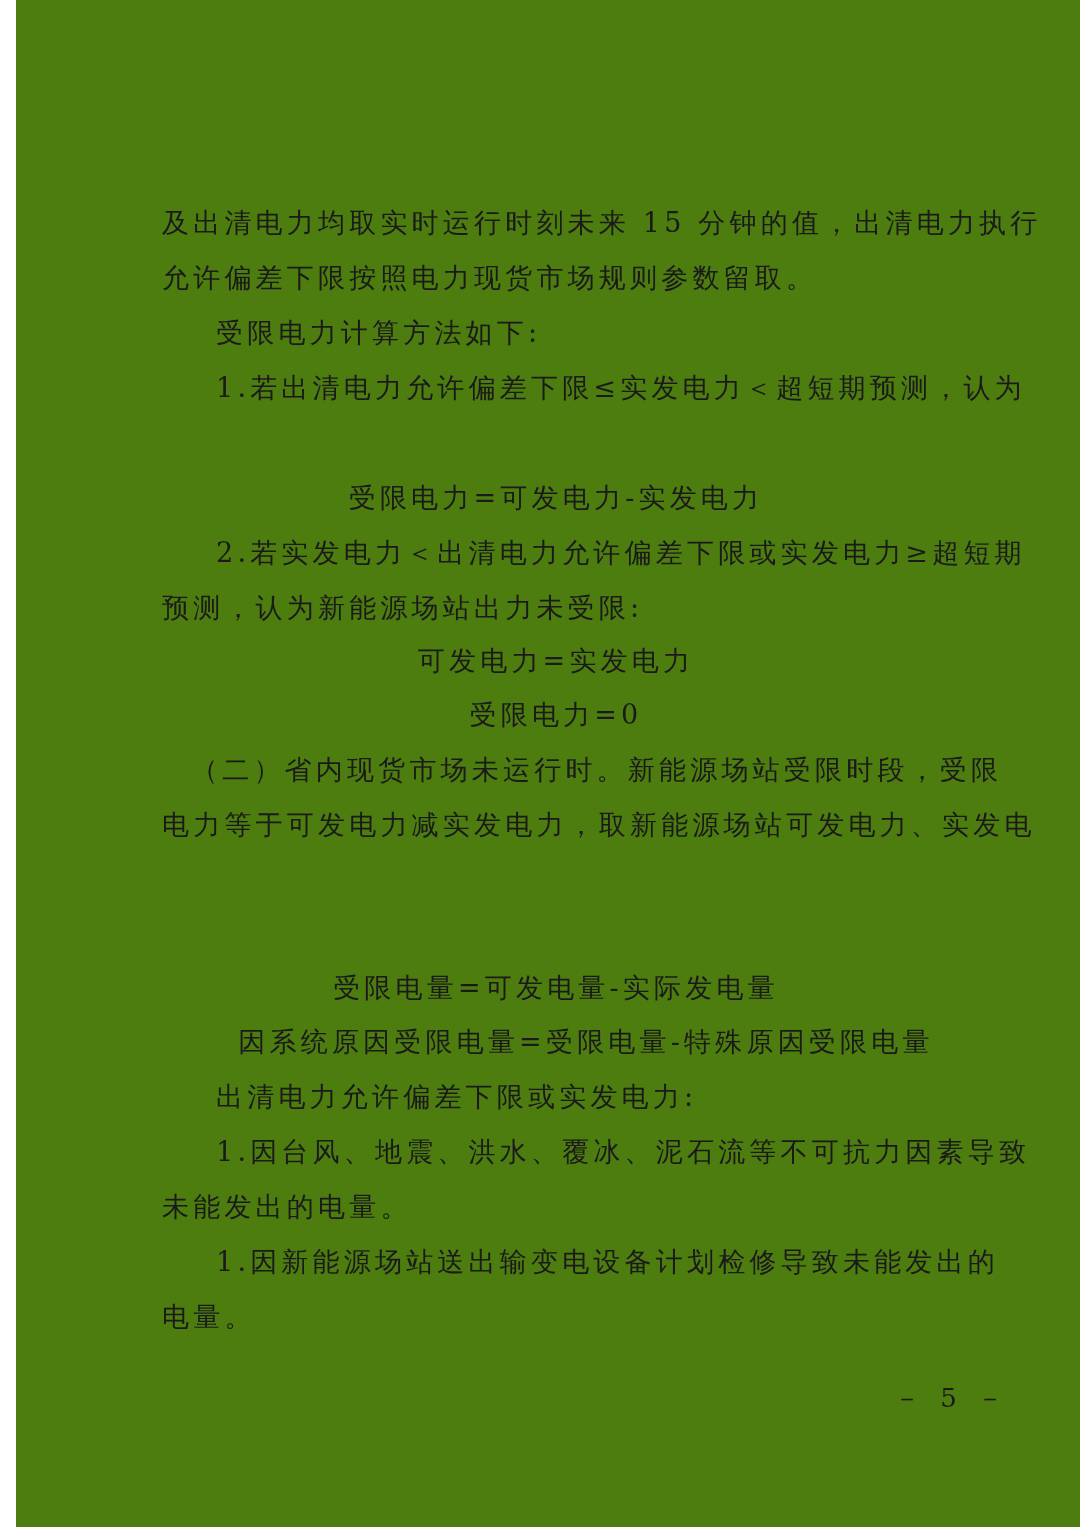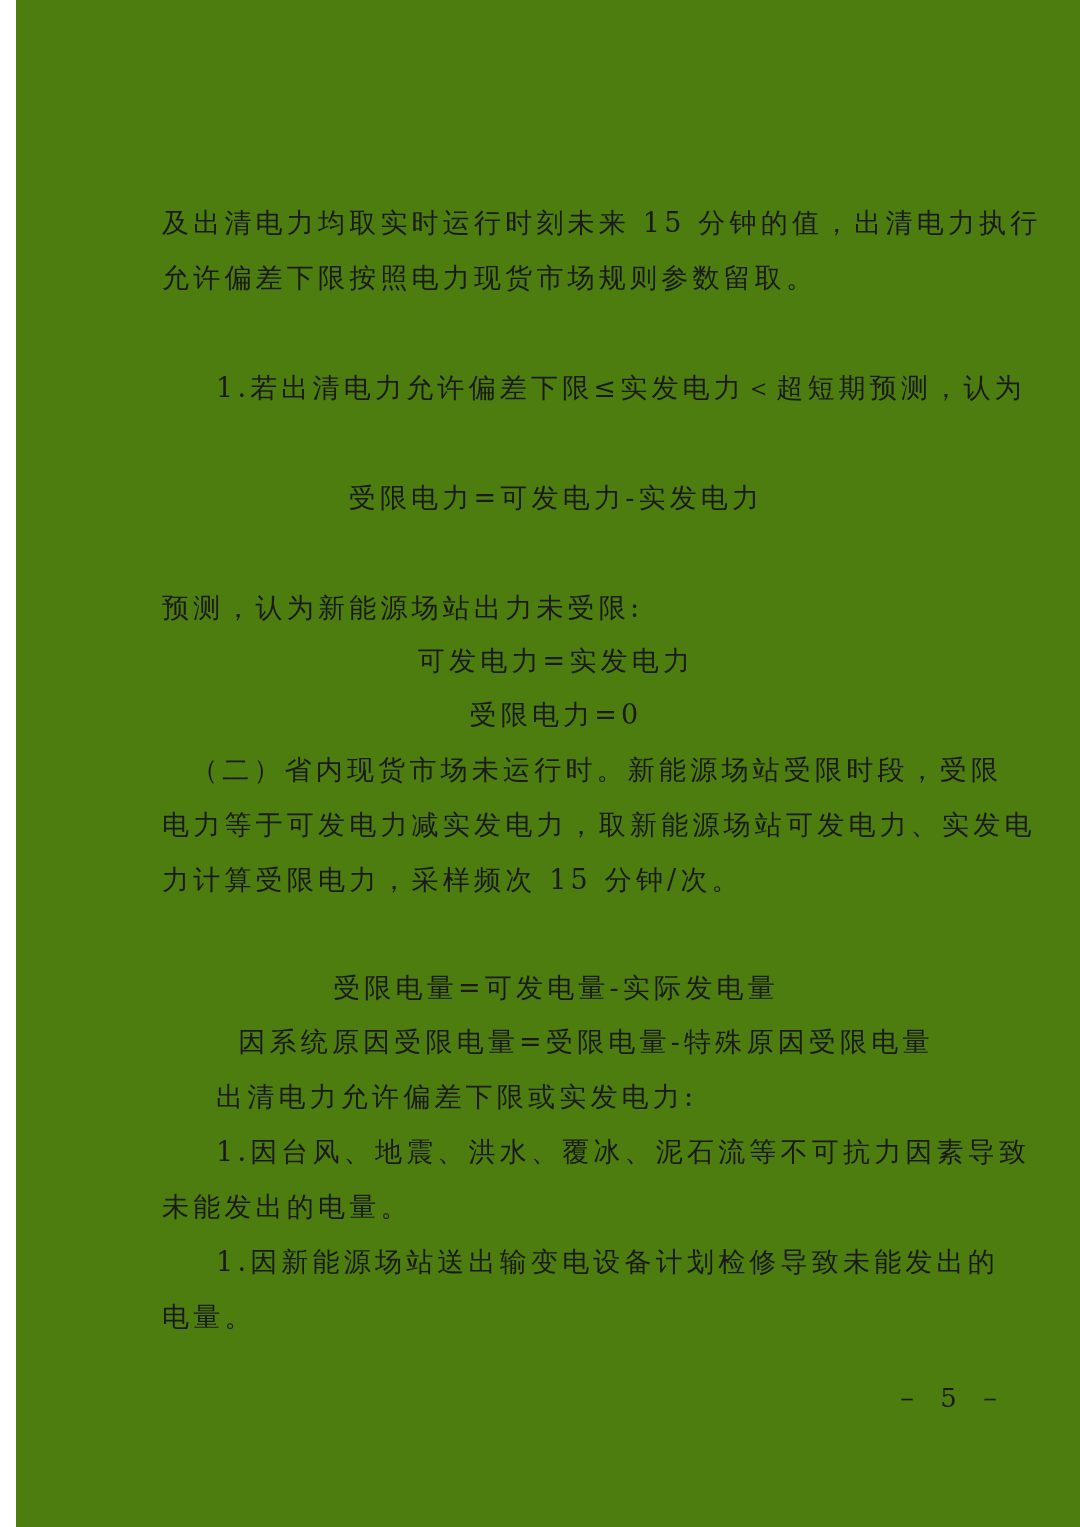--- a/index.html
+++ b/index.html
@@ -46,28 +46,29 @@
       color: #1a1a1a;
     }
   </style>
 </head>
 <body>
 
 <div class="page">
 
   <div class="line" style="top:205px;">及出清电力均取实时运行时刻未来 15 分钟的值，出清电力执行</div>
   <div class="line" style="top:260px;">允许偏差下限按照电力现货市场规则参数留取。</div>
+  <div class="line indent" style="top:315px;">受限电力计算方法如下:</div>
   <div class="line indent" style="top:370px;">1.若出清电力允许偏差下限≤实发电力＜超短期预测，认为</div>
   <div class="line center" style="top:480px;">受限电力=可发电力-实发电力</div>
+  <div class="line indent" style="top:535px;">2.若实发电力＜出清电力允许偏差下限或实发电力≥超短期</div>
   <div class="line" style="top:590px;">预测，认为新能源场站出力未受限:</div>
   <div class="line center" style="top:643px;">可发电力=实发电力</div>
   <div class="line center" style="top:697px;">受限电力=0</div>
   <div class="line" style="top:752px; left:175px;">（二）省内现货市场未运行时。新能源场站受限时段，受限</div>
   <div class="line" style="top:807px;">电力等于可发电力减实发电力，取新能源场站可发电力、实发电</div>
-  <div class="line" style="top:862px;">力计算受限电力，采样频次 15 分钟/次。</div>
 
 
   <div class="line center" style="top:970px;">受限电量=可发电量-实际发电量</div>
   <div class="line center" style="top:1024px; left:30px;">因系统原因受限电量=受限电量-特殊原因受限电量</div>
   <div class="line indent" style="top:1079px;">出清电力允许偏差下限或实发电力:</div>
   <div class="line indent" style="top:1134px;">1.因台风、地震、洪水、覆冰、泥石流等不可抗力因素导致</div>
   <div class="line" style="top:1189px;">未能发出的电量。</div>
   <div class="line indent" style="top:1244px;">1.因新能源场站送出输变电设备计划检修导致未能发出的</div>
   <div class="line" style="top:1299px;">电量。</div>
 

